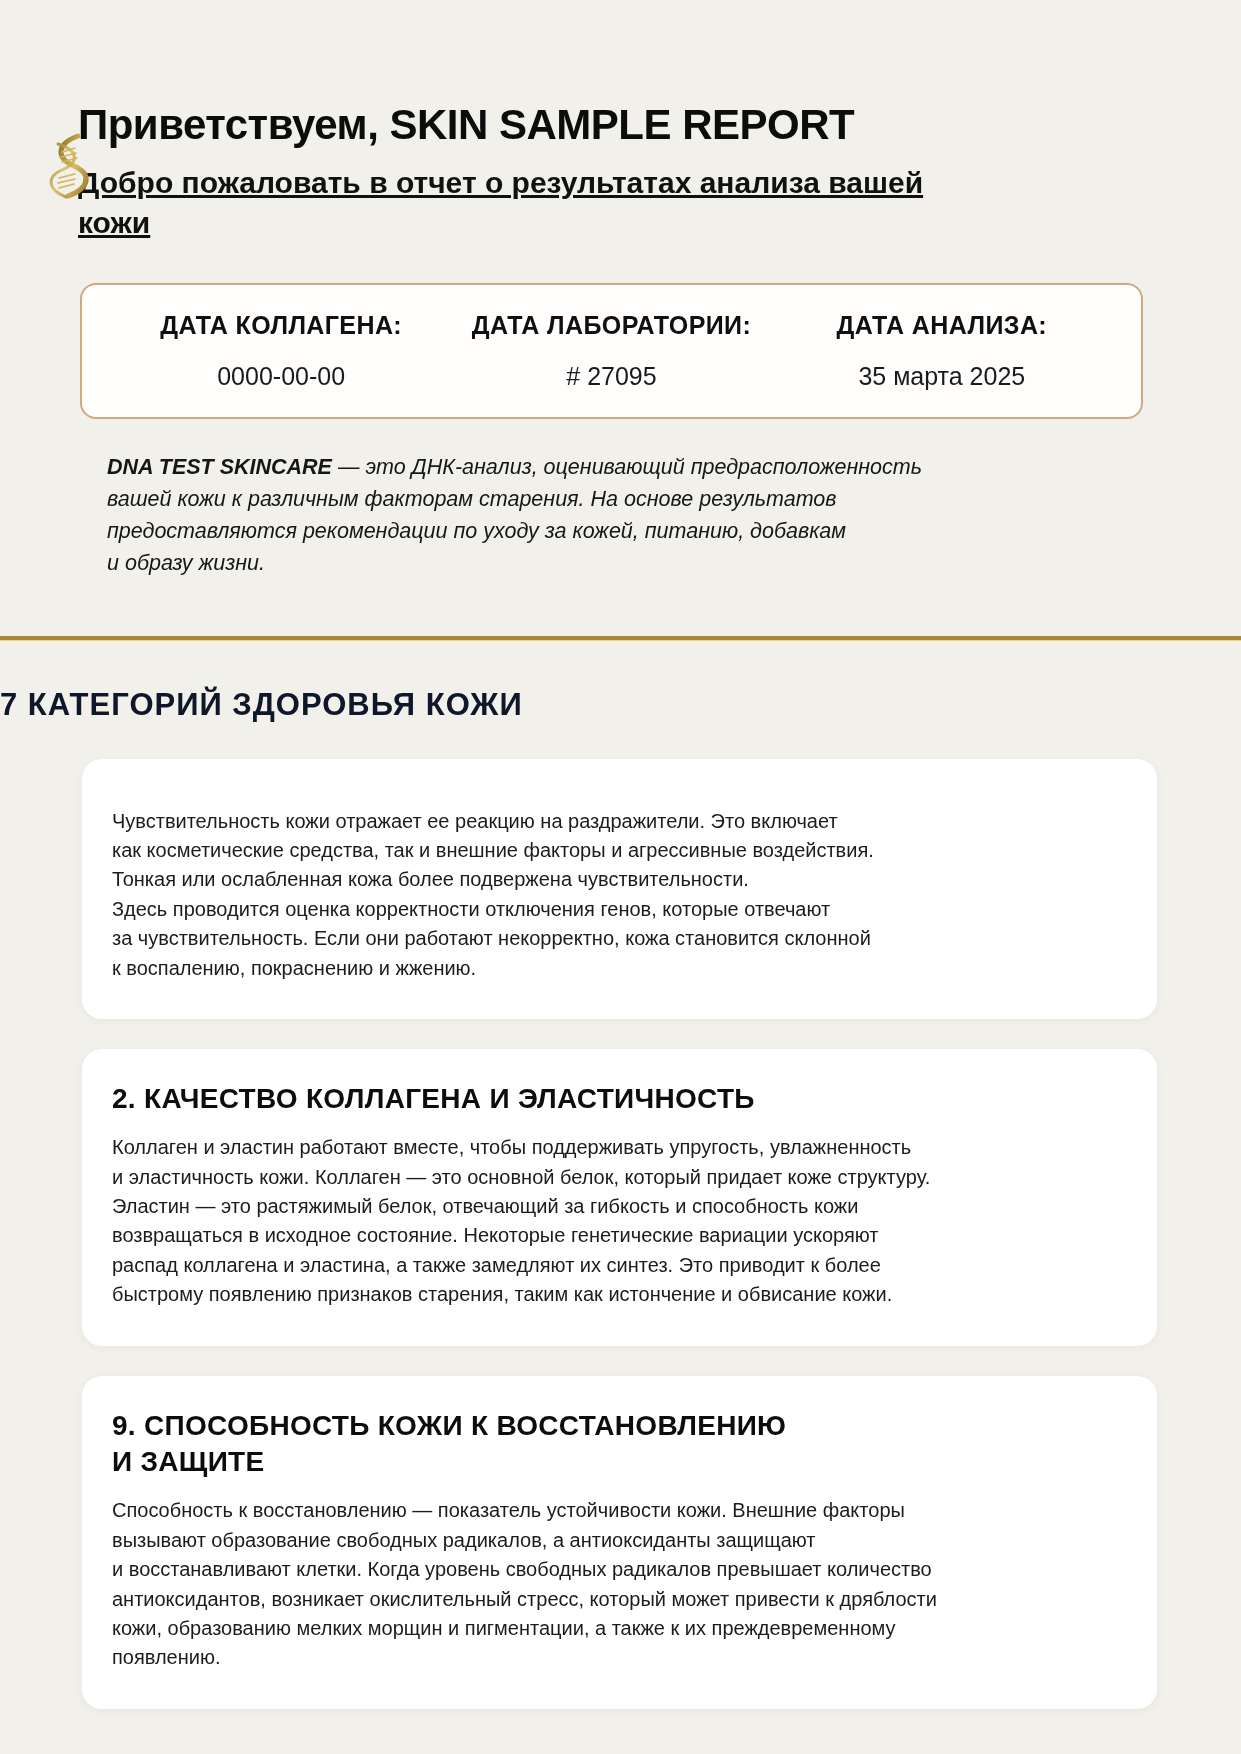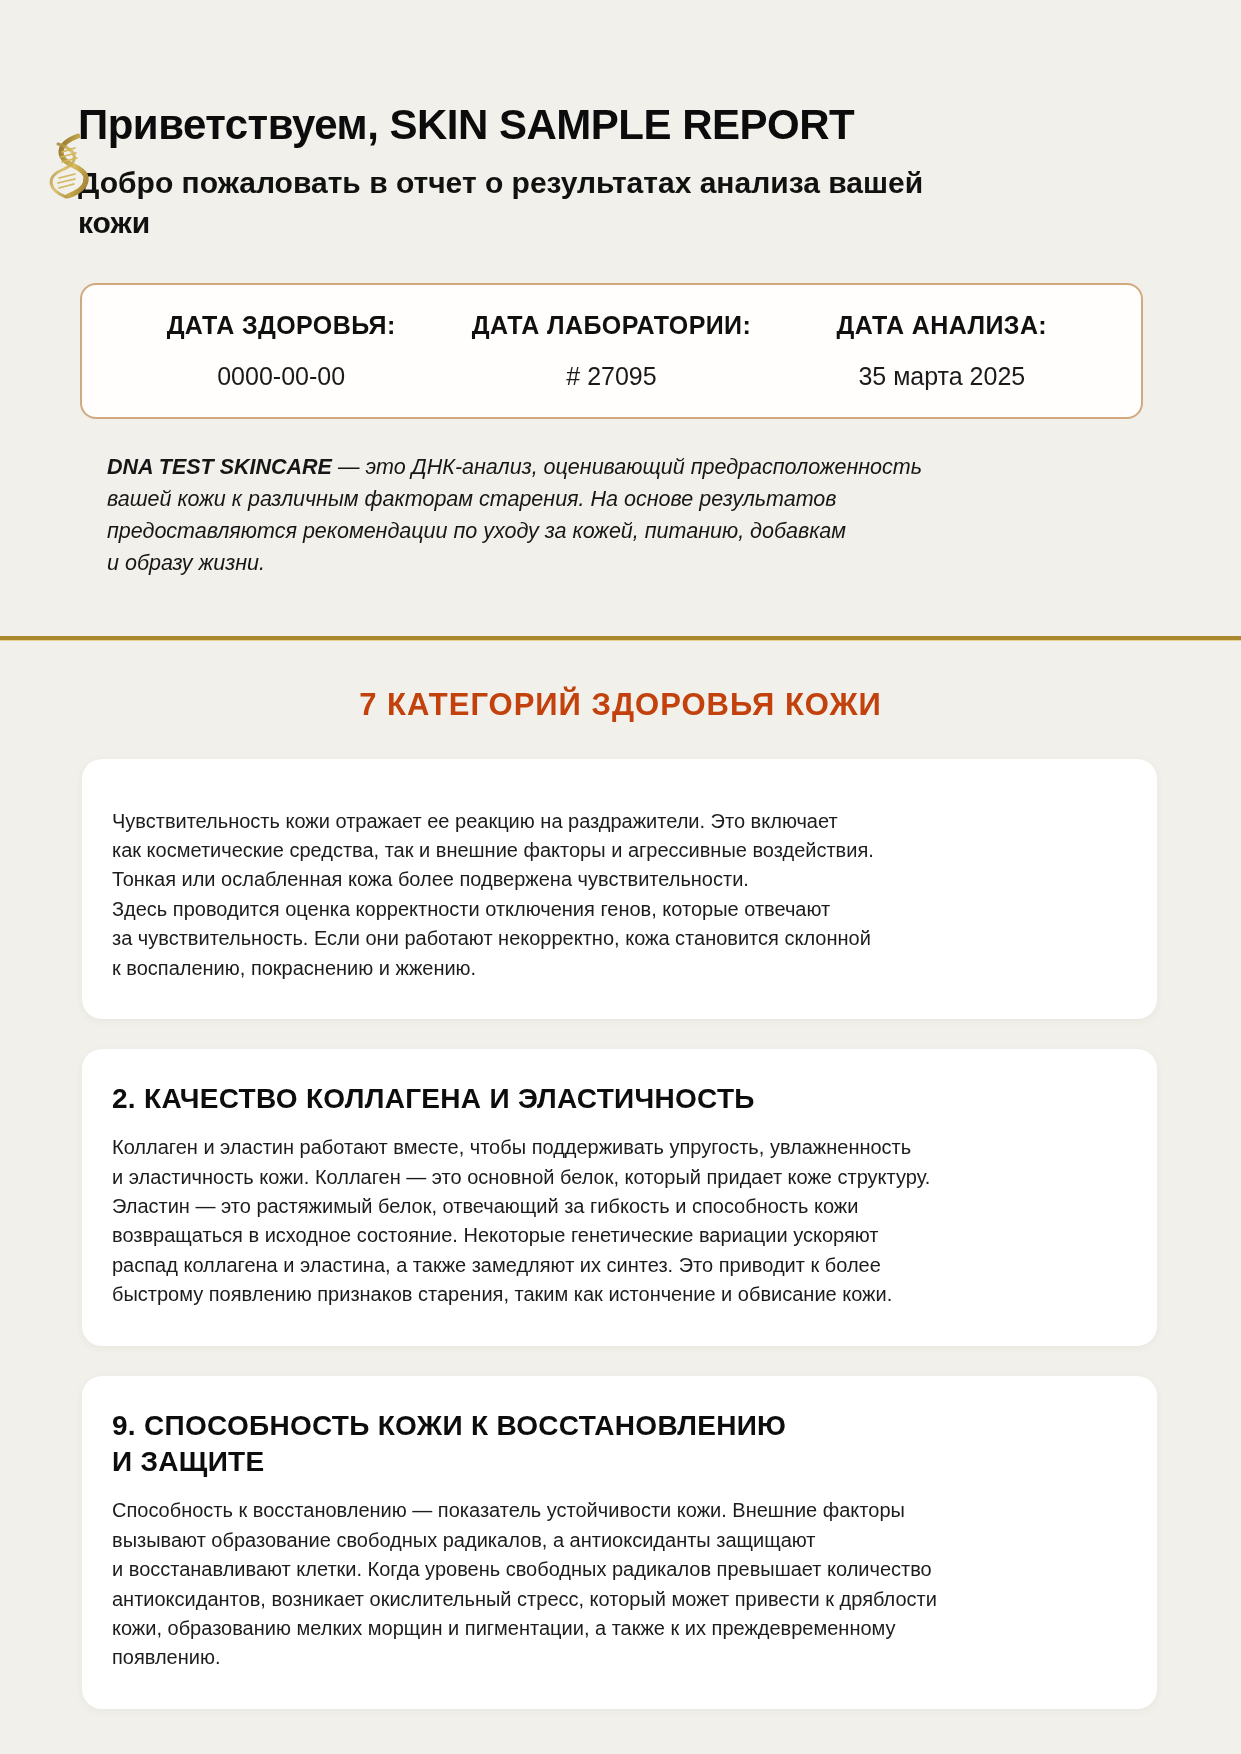--- a/index.html
+++ b/index.html
@@ -15,20 +15,21 @@
   .content{position:relative;}
   .page-title{
     margin:102px 60px 0 78px;
     font-size:42px;font-weight:800;letter-spacing:-0.5px;
     line-height:1.08;color:#0c0c0c;
   }
   .page-subtitle{
     margin:16px 200px 0 78px;
     font-size:30px;font-weight:700;line-height:1.32;color:#111;
     max-width:900px;
+    text-decoration:underline;
   }
   .info-box{
     box-sizing:border-box;
     margin:40px 0 0 80px;width:1063px;
     background:#fffefd;
     border:2px solid #d0aa7e;border-radius:16px;
     padding:26px 34px;
     display:flex;justify-content:space-between;align-items:flex-start;
   }
   .info-field{flex:1;text-align:center;}
@@ -40,22 +41,22 @@
     white-space:pre-line;
     font-style:italic;
   }
   .intro b{font-weight:800;}
   .gold-divider{
     margin-top:56px;width:100%;height:4px;
     background:#a8872e;
     border-bottom:1px solid #e6d391;
   }
   .section-heading{
-    margin:46px 0 0 0;text-align:center;
-    font-size:31px;font-weight:700;letter-spacing:1px;color:#c2410c;
+    margin:46px 0 0 0;
+    font-size:31px;font-weight:700;letter-spacing:1px;color:#0f172a;
   }
   .cards{margin:36px 84px 0 82px;width:1075px;box-sizing:border-box;}
   .card{
     background:#ffffff;border-radius:20px;
     padding:32px 40px 36px 30px;
     margin-bottom:30px;
     box-shadow:0 2px 8px rgba(60,55,40,0.05);
     box-sizing:border-box;
   }
   .card-title{
@@ -99,21 +100,21 @@
         <path d="M15 56 L30 52" stroke-width="1.6"></path>
       </g>
     </svg>
   </div>
 
   <h1 class="page-title">Приветствуем, SKIN SAMPLE REPORT</h1>
   <div class="page-subtitle">Добро пожаловать в отчет о результатах анализа вашей кожи</div>
 
   <div class="info-box">
     <div class="info-field">
-      <div class="info-label">ДАТА ЗДОРОВЬЯ:</div>
+      <div class="info-label">ДАТА КОЛЛАГЕНА:</div>
       <div class="info-value">0000-00-00</div>
     </div>
     <div class="info-field">
       <div class="info-label">ДАТА ЛАБОРАТОРИИ:</div>
       <div class="info-value"># 27095</div>
     </div>
     <div class="info-field">
       <div class="info-label">ДАТА АНАЛИЗА:</div>
       <div class="info-value">35 марта 2025</div>
     </div>

